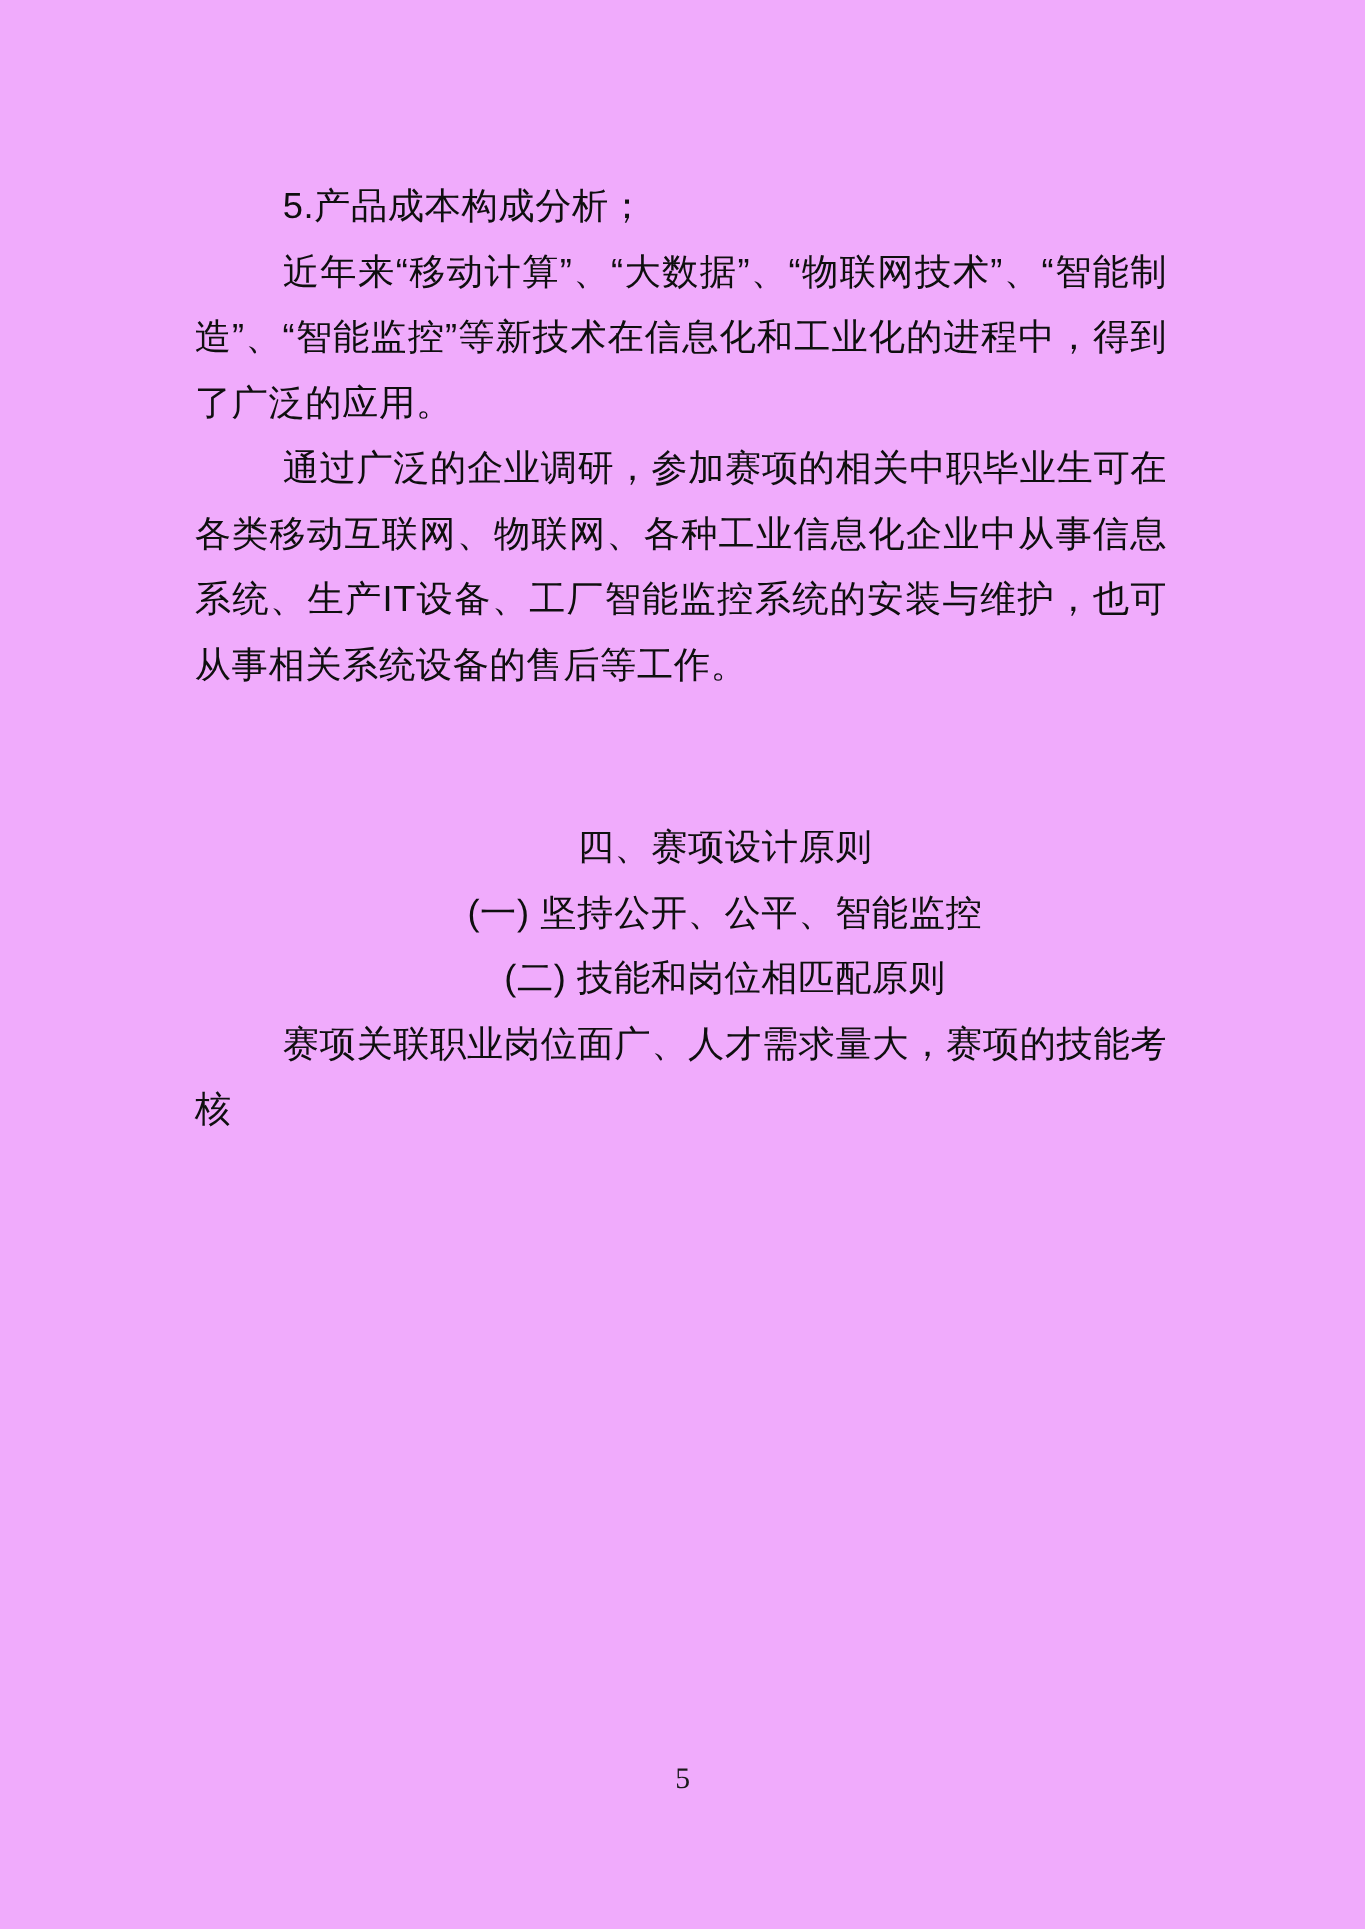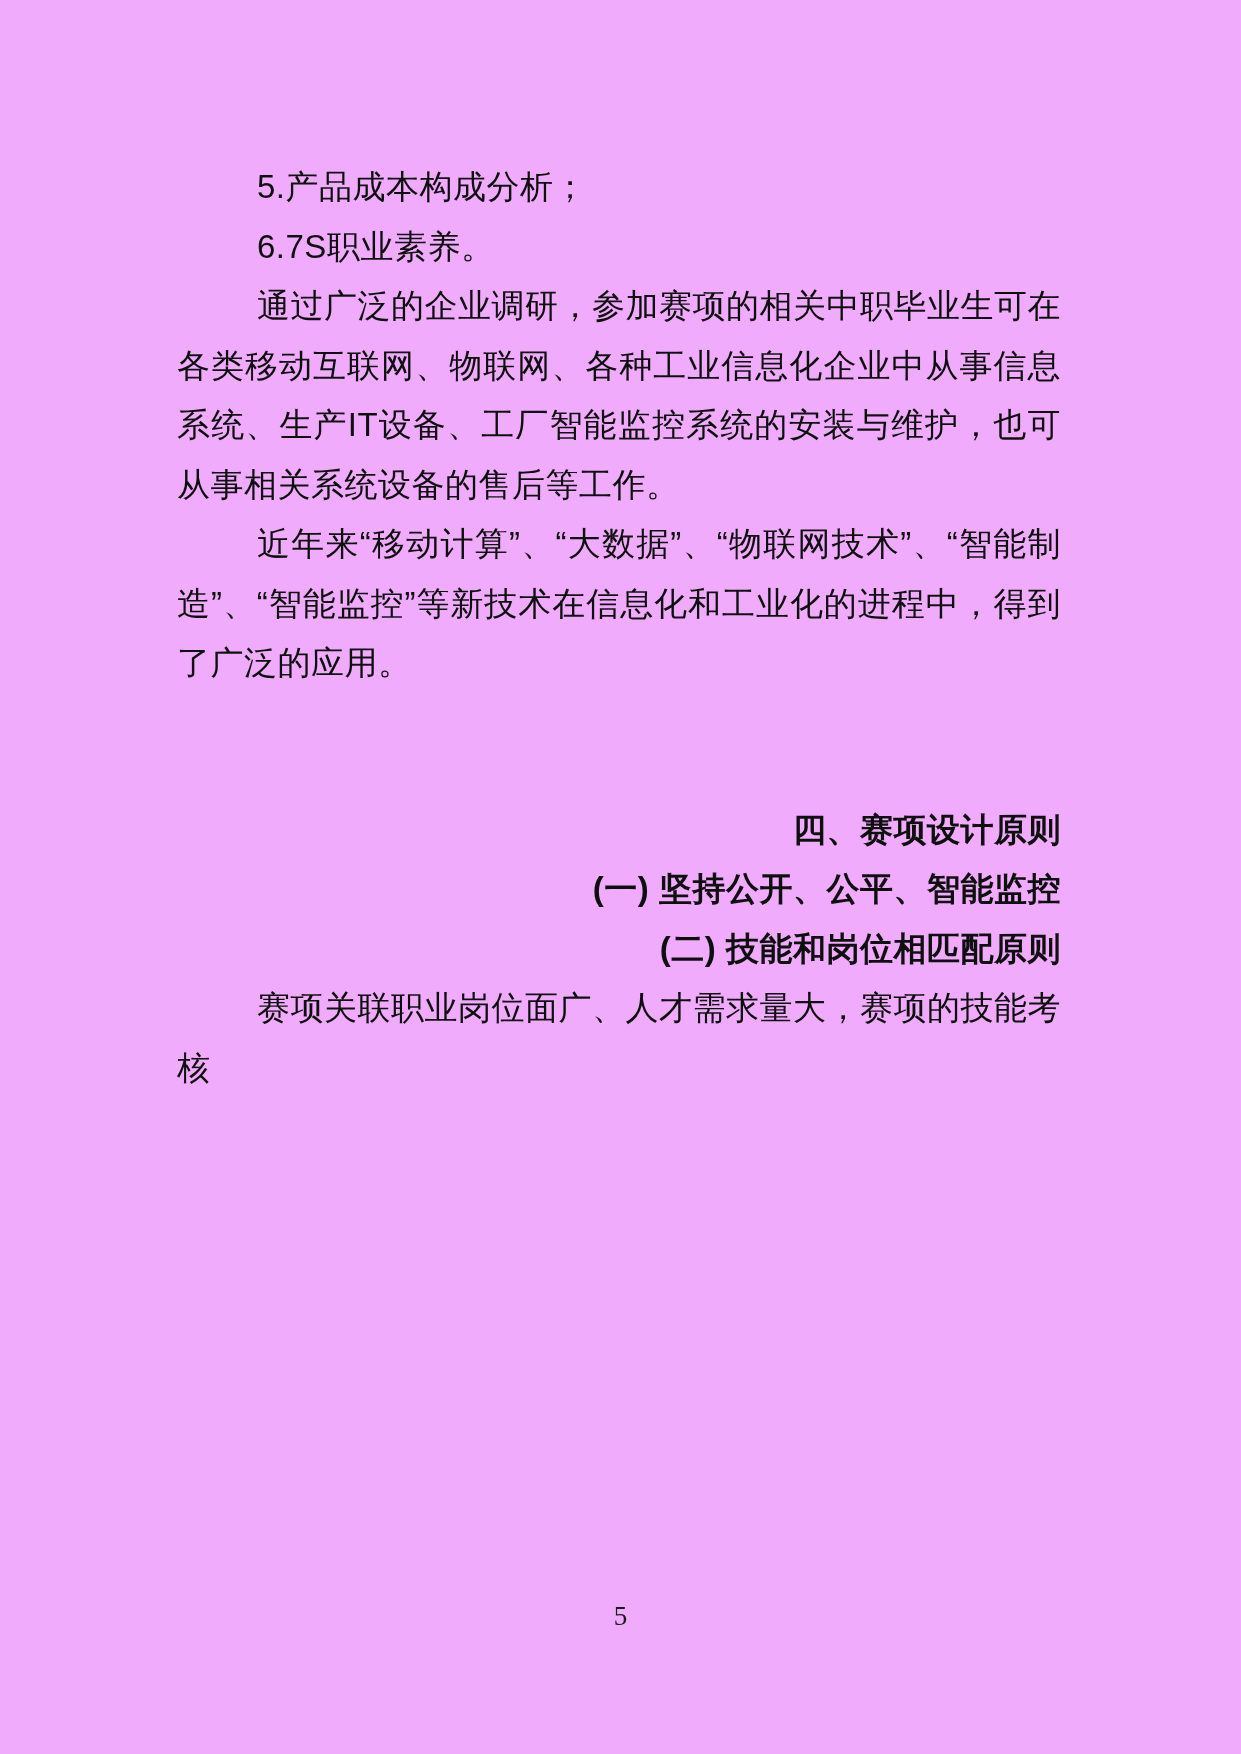--- a/index.html
+++ b/index.html
@@ -26,22 +26,22 @@
     text-align: justify;
     text-justify: inter-ideograph;
     letter-spacing: 0.5px;
   }
   .content p {
     margin: 0;
     text-indent: 80px;
   }
   .content p.heading-section,
   .content p.heading-sub {
-    font-weight: 700;
-    text-align: right;
+    font-weight: 400;
+    text-align: center;
   }
   .content p.heading-section {
     margin-top: 107px;
   }
   .footer {
     position: absolute;
     top: 1596px;
     left: 0;
     width: 100%;
     text-align: center;
@@ -50,23 +50,22 @@
     line-height: 40px;
     color: #1a1a1a;
   }
 </style>
 </head>
 <body>
 
 <div class="page">
   <div class="content">
     <p class="body">5.产品成本构成分析；</p>
-    <p class="body">6.7S职业素养。</p>
+    <p class="body">近年来“移动计算”、“大数据”、“物联网技术”、“智能制造”、“智能监控”等新技术在信息化和工业化的进程中，得到了广泛的应用。</p>
     <p class="body">通过广泛的企业调研，参加赛项的相关中职毕业生可在各类移动互联网、物联网、各种工业信息化企业中从事信息系统、生产IT设备、工厂智能监控系统的安装与维护，也可从事相关系统设备的售后等工作。</p>
-    <p class="body">近年来“移动计算”、“大数据”、“物联网技术”、“智能制造”、“智能监控”等新技术在信息化和工业化的进程中，得到了广泛的应用。</p>
     <p class="heading-section">四、赛项设计原则</p>
     <p class="heading-sub">(一) 坚持公开、公平、智能监控</p>
     <p class="heading-sub">(二) 技能和岗位相匹配原则</p>
     <p class="body">赛项关联职业岗位面广、人才需求量大，赛项的技能考核</p>
   </div>
   <div class="footer">
     <span>5</span>
   </div>
 </div>
 

